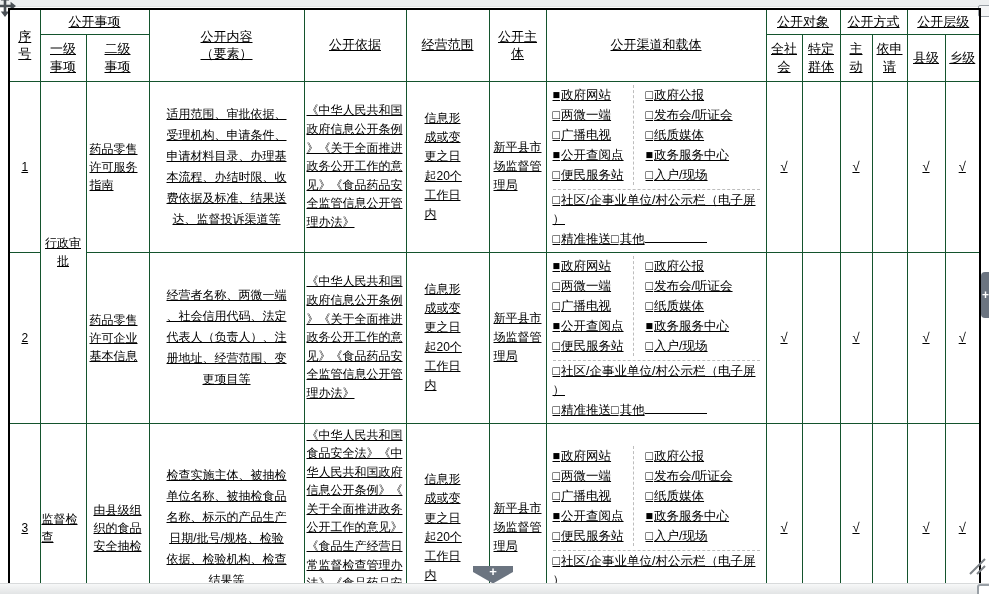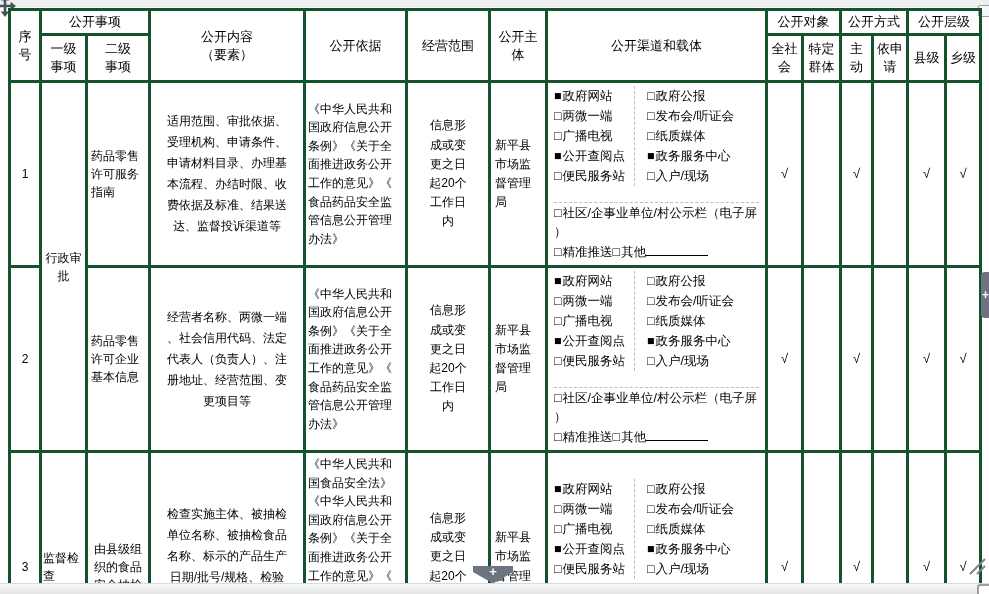--- a/index.html
+++ b/index.html
@@ -11,42 +11,42 @@
   }
   .topstrip { position:absolute; left:0; top:0; width:989px; height:7px; background:#edeff0; border-bottom:1px solid #e3e5e6; }
   .bottomstrip { position:absolute; left:0; top:583px; width:989px; height:11px; background:linear-gradient(#f7f8f8,#e2e4e5); border-top:1px solid #d8dadb; }
 
   table.doc {
     position:absolute; left:8px; top:8px; width:971px;
     border-collapse:collapse; table-layout:fixed;
     border:2px solid #000;
   }
   th, td {
-    border:3px solid #14532d; padding:1px 3px; overflow:hidden;
+    border:1px solid #14532d; padding:1px 3px; overflow:hidden;
     vertical-align:middle; text-align:center;
     font-size:12px; line-height:1.5; font-weight:normal;
-    word-break:break-all; line-break:anywhere;
+    word-break:break-all; line-break:anywhere;text-decoration:underline;
   }
   th { font-size:13px; white-space:pre-line; line-height:1.35; }
   tr.hA { height:25px; } tr.hB { height:47px; }
   tr.r1 { height:149px; } tr.r2 { height:149px; } tr.r3 { height:177px; }
 
   td.content-cell { line-height:1.75; padding:2px 16px; }
   td.basis-cell { text-align:left; padding:2px 2px; line-height:1.55; }
-  td.time-cell { text-align:center; padding:2px 18px; line-height:1.6; }
+  td.time-cell { text-align:left; padding:2px 18px; line-height:1.6; }
   td.subject-cell { text-align:left; padding:2px 4px; line-height:1.6;margin-top:40px; }
   td.mark-cell { font-size:13px; }
 
   td.ch-cell { text-align:left; padding:3px 6px; font-size:12.5px; }
   .ch-cols { display:flex; align-items:center; }
   .ch-l { width:80px; flex:none; }
   .ch-r { flex:1; border-left:1px dashed #bdbdbd; padding-left:12px; }
   .ci { line-height:20px; white-space:nowrap; }
   .bx { margin-right:1px; }
-  .ch-bottom { border-top:1px dashed #bdbdbd; margin-top:16px; padding-top:1px; }
+  .ch-bottom { border-top:1px dashed #bdbdbd; margin-top:4px; padding-top:1px; }
   .ch-bottom .ci.wrap { white-space:normal; line-height:19px; }
   .ch-last { display:flex; }
   .uline { display:inline-block; width:62px; height:12px; border-bottom:1px solid #000; }
 
   .move-handle { position:absolute; left:-7px; top:-6px; }
   .tr-frag { position:absolute; left:978px; top:5px; width:22px; height:12px; border:1px solid #9aa0a6; border-radius:2px; background:#f5f6f7; }
   .add-row {
     position:absolute; left:473px; top:566px; width:40px; height:17px;
     background:#6b7480; color:#fff; text-align:center;
     clip-path:polygon(0 0,100% 0,100% 35%,52% 100%,48% 100%,0 35%);

